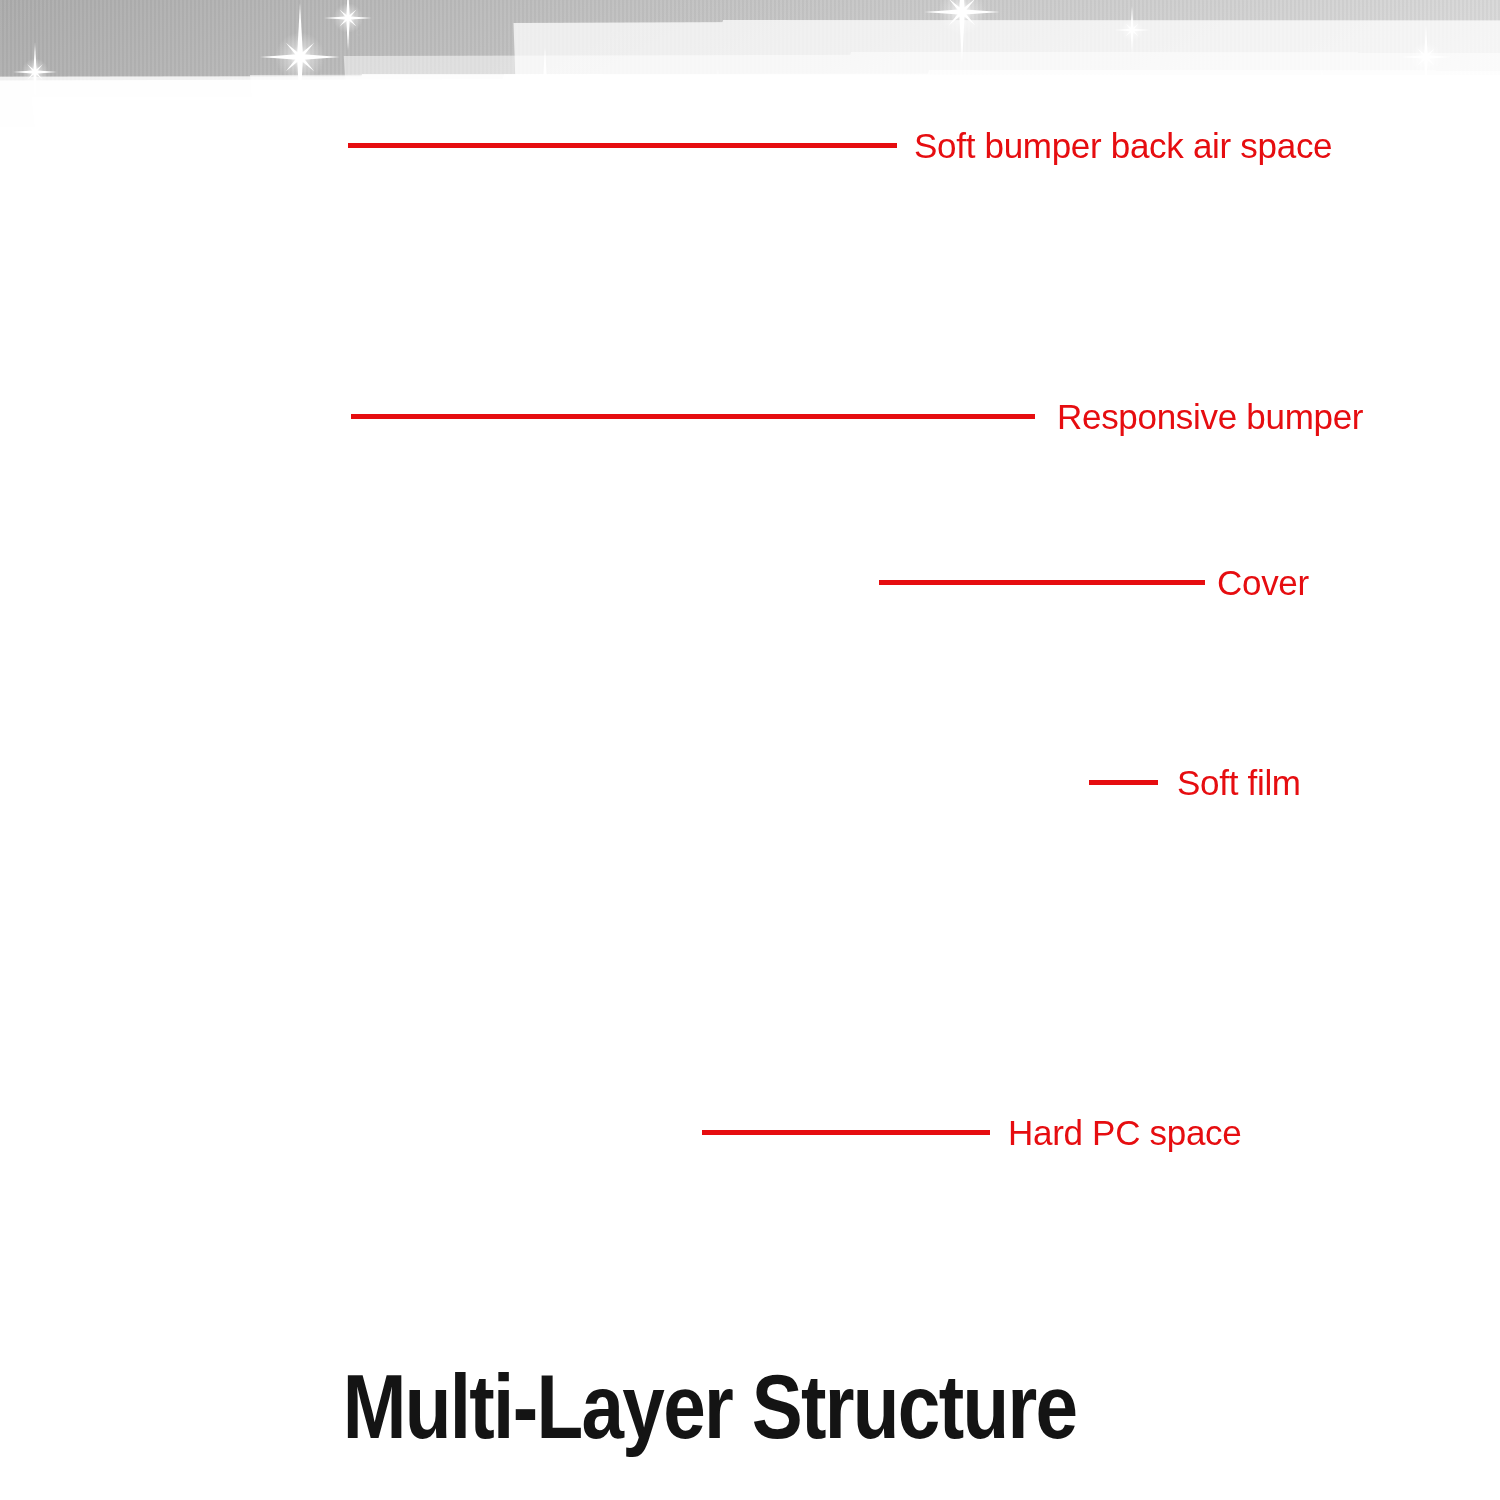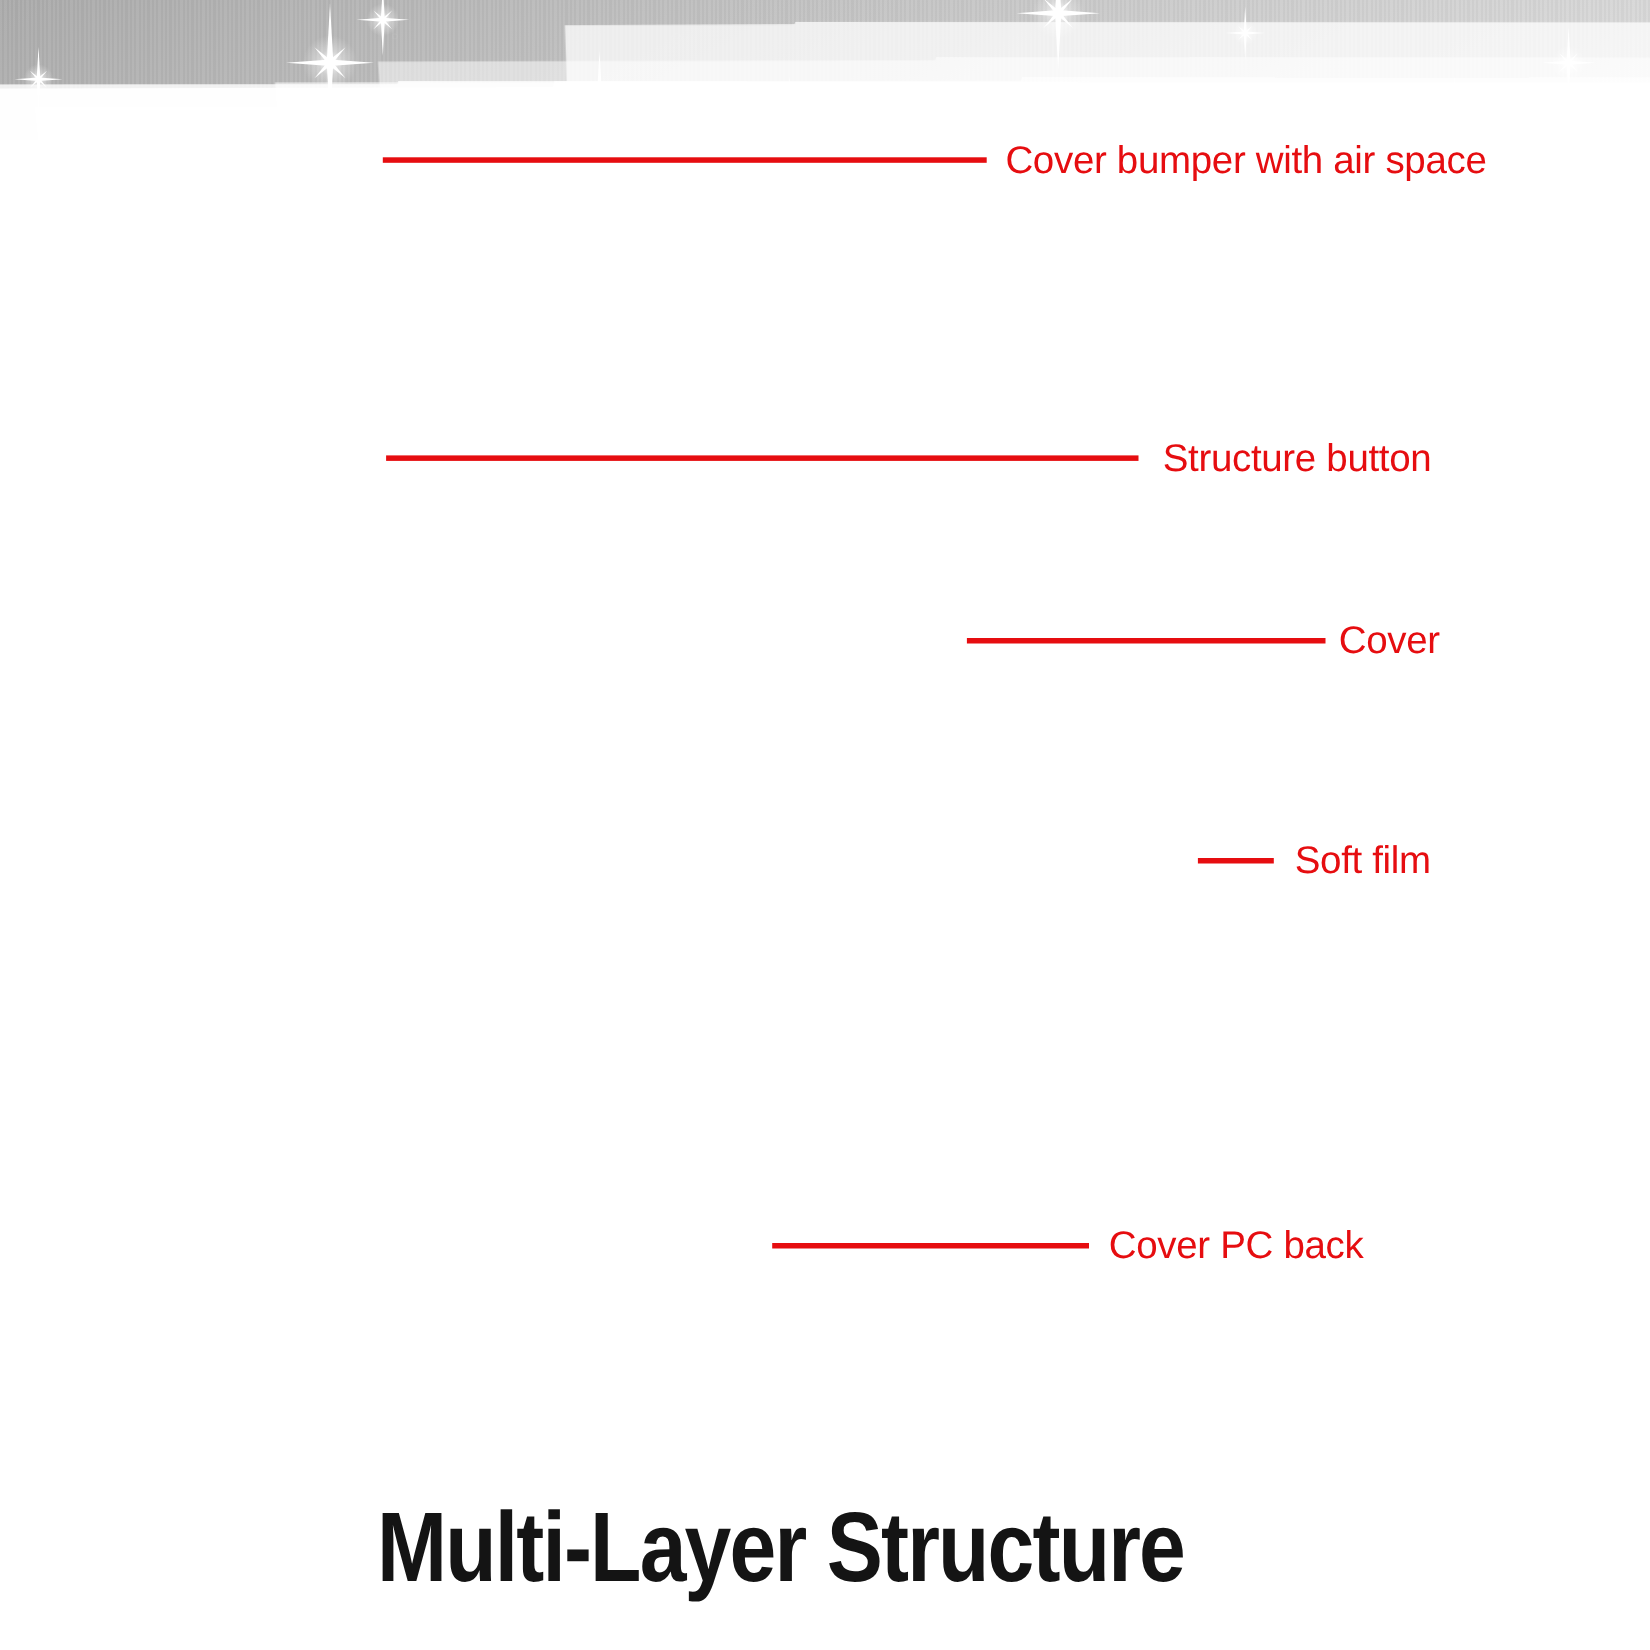--- a/index.html
+++ b/index.html
@@ -2134,38 +2134,38 @@
       </g>
       <g opacity="0.48">
         <polygon points="247,775.4 2471.568,781 247,7815.6 245.432,781" fill="#ffffff" transform=""></polygon>
         <polygon points="247,776.52 2471.568,781 247,7814.4799999999999995 245.432,781" fill="#ffffff" transform="rotate(90 247 781)"></polygon>
       </g>
     </g>
   </svg>
 
 <div>
   <div class="ann-line" style="left:348px;top:143px;width:549px"></div>
-  <div class="ann-label" style="left:914px;top:127px">Cover bumper with air space</div>
+  <div class="ann-label" style="left:914px;top:127px">Soft bumper back air space</div>
 </div>
 
 <div>
   <div class="ann-line" style="left:351px;top:414px;width:684px"></div>
-  <div class="ann-label" style="left:1057px;top:398px">Structure button</div>
+  <div class="ann-label" style="left:1057px;top:398px">Responsive bumper</div>
 </div>
 
 <div>
   <div class="ann-line" style="left:879px;top:580px;width:326px"></div>
   <div class="ann-label" style="left:1217px;top:564px">Cover</div>
 </div>
 
 <div>
   <div class="ann-line" style="left:1089px;top:780px;width:69px"></div>
   <div class="ann-label" style="left:1177px;top:764px">Soft film</div>
 </div>
 
 <div>
   <div class="ann-line" style="left:702px;top:1130px;width:288px"></div>
-  <div class="ann-label" style="left:1008px;top:1114px">Cover PC back</div>
+  <div class="ann-label" style="left:1008px;top:1114px">Hard PC space</div>
 </div>
 
 <div class="title">
   <span>Multi-Layer Structure</span>
 </div>
 
 </body></html>

